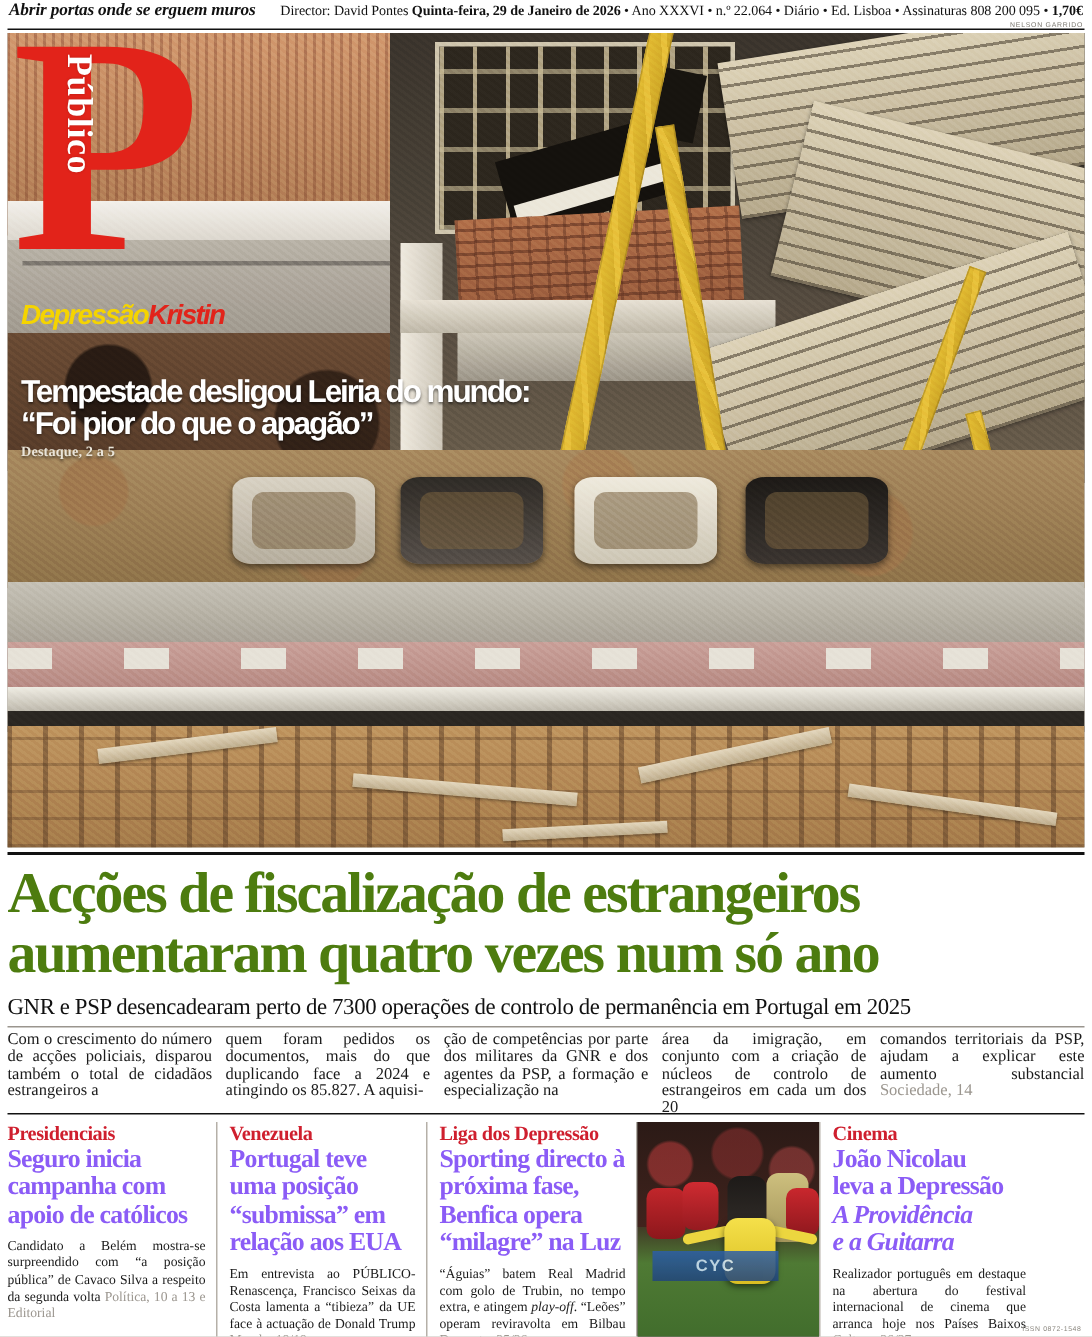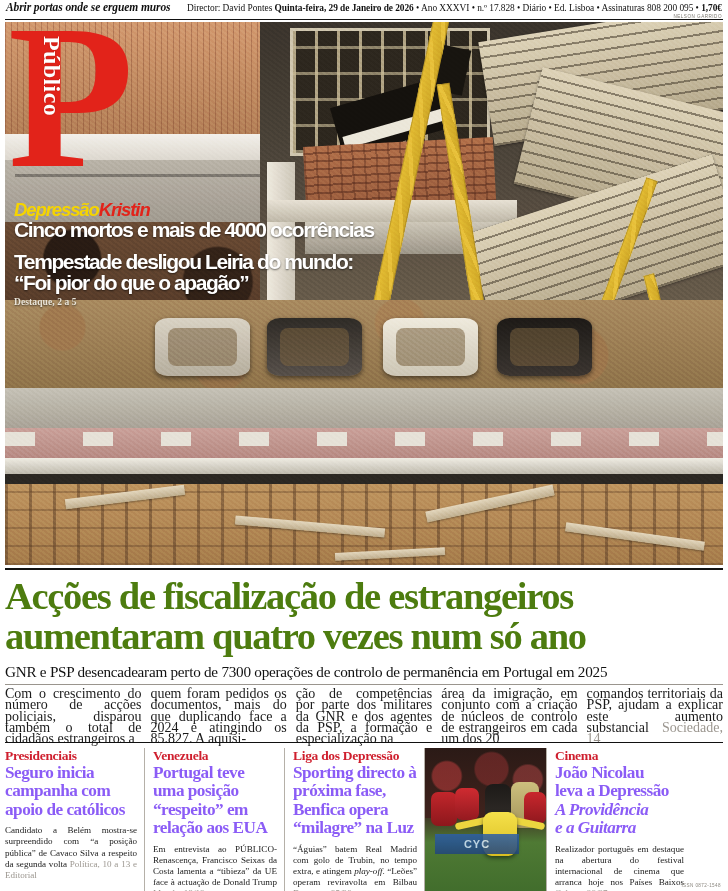--- a/index.html
+++ b/index.html
@@ -290,21 +290,21 @@
     position:absolute; left:5px; top:663px; width:718px;
     font-family:"Liberation Serif", serif; font-size:15.2px;
     letter-spacing:-0.25px; color:#111;
   }
 
   .main-cols {
     position:absolute; left:5px; top:688px; width:718px; height:48px;
     display:grid; grid-template-columns:repeat(5, 1fr); column-gap:9px;
   }
   .mcol {
-    font-family:"Liberation Serif", serif; font-size:14px; line-height:11.3px;
+    font-family:"Liberation Serif", serif; font-size:11px; line-height:11.3px;
     text-align:justify; color:#1a1a1a; hyphens:auto;
   }
   .ref { color:#9b968f; }
 
   
   .bottom {
     position:absolute; left:5px; top:748px; width:718px; height:138px;
     display:grid;
     grid-template-columns:139px 1px 139px 1px 139px 1px 121px 1px 137px;
   }
@@ -383,21 +383,21 @@
 <div class="page">
 
   <div class="topbar">
     <div class="slogan">Abrir portas onde se erguem muros</div>
     <div class="topinfo">
       <span>Director: David Pontes</span>
       <b>Quinta-feira, 29 de Janeiro de 2026</b>
       <span>•</span>
       <span>Ano XXXVI</span>
       <span>•</span>
-      <span>n.º 17.828</span>
+      <span>n.º 22.064</span>
       <span>•</span>
       <span>Diário</span>
       <span>•</span>
       <span>Ed. Lisboa</span>
       <span>•</span>
       <span>Assinaturas 808 200 095</span>
       <span>•</span>
       <b>1,70€</b>
     </div>
   </div>
@@ -453,21 +453,20 @@
   </div>
 
   <div class="logo">
     <div class="logo-p">P</div>
     <div class="logo-word">Público</div>
   </div>
 
   <div class="ov ov-kicker">
     <span class="yellow">Depressão</span><span class="red">Kristin</span>
   </div>
-  <div class="ov ov-line1">Cinco mortos e mais de 4000 ocorrências</div>
   <div class="ov ov-line3">“Foi pior do que o apagão”</div>
   <div class="ov ov-line2">Tempestade desligou Leiria do mundo:</div>
   <div class="ov ov-ref">Destaque, 2 a 5</div>
   <div class="photo-credit">NELSON GARRIDO</div>
 
   <div class="rule-thick" style="top:568px;"></div>
 
   <div class="main-head">
     <div>Acções de fiscalização de estrangeiros</div>
     <div>aumentaram quatro vezes num só ano</div>
@@ -492,21 +491,21 @@
     <div class="bcol first">
       <div class="b-kicker">Presidenciais</div>
       <div class="b-head">Seguro inicia campanha com apoio de católicos</div>
       <div class="b-body"><span>Candidato a Belém mostra-se surpreendido com “a posição pública” de Cavaco Silva a respeito da segunda volta</span> <span class="ref">Política, 10 a 13 e Editorial</span></div>
     </div>
 
     <div class="vdiv"></div>
 
     <div class="bcol">
       <div class="b-kicker">Venezuela</div>
-      <div class="b-head">Portugal teve uma posição “respeito” em relação aos EUA</div>
+      <div class="b-head">Portugal teve uma posição “submissa” em relação aos EUA</div>
       <div class="b-body"><span>Em entrevista ao PÚBLICO-Renascença, Francisco Seixas da Costa lamenta a “tibieza” da UE face à actuação de Donald Trump</span> <span class="ref">Mundo, 18/19</span></div>
     </div>
 
     <div class="vdiv"></div>
 
     <div class="bcol">
       <div class="b-kicker">Liga dos Depressão</div>
       <div class="b-head">Sporting directo à próxima fase, Benfica opera “milagre” na Luz</div>
       <div class="b-body"><span>“Águias” batem Real Madrid com golo de Trubin, no tempo extra, e atingem </span><span class="ital">play-off</span><span>. “Leões” operam reviravolta em Bilbau</span> <span class="ref">Desporto, 35/36</span></div>
     </div>

